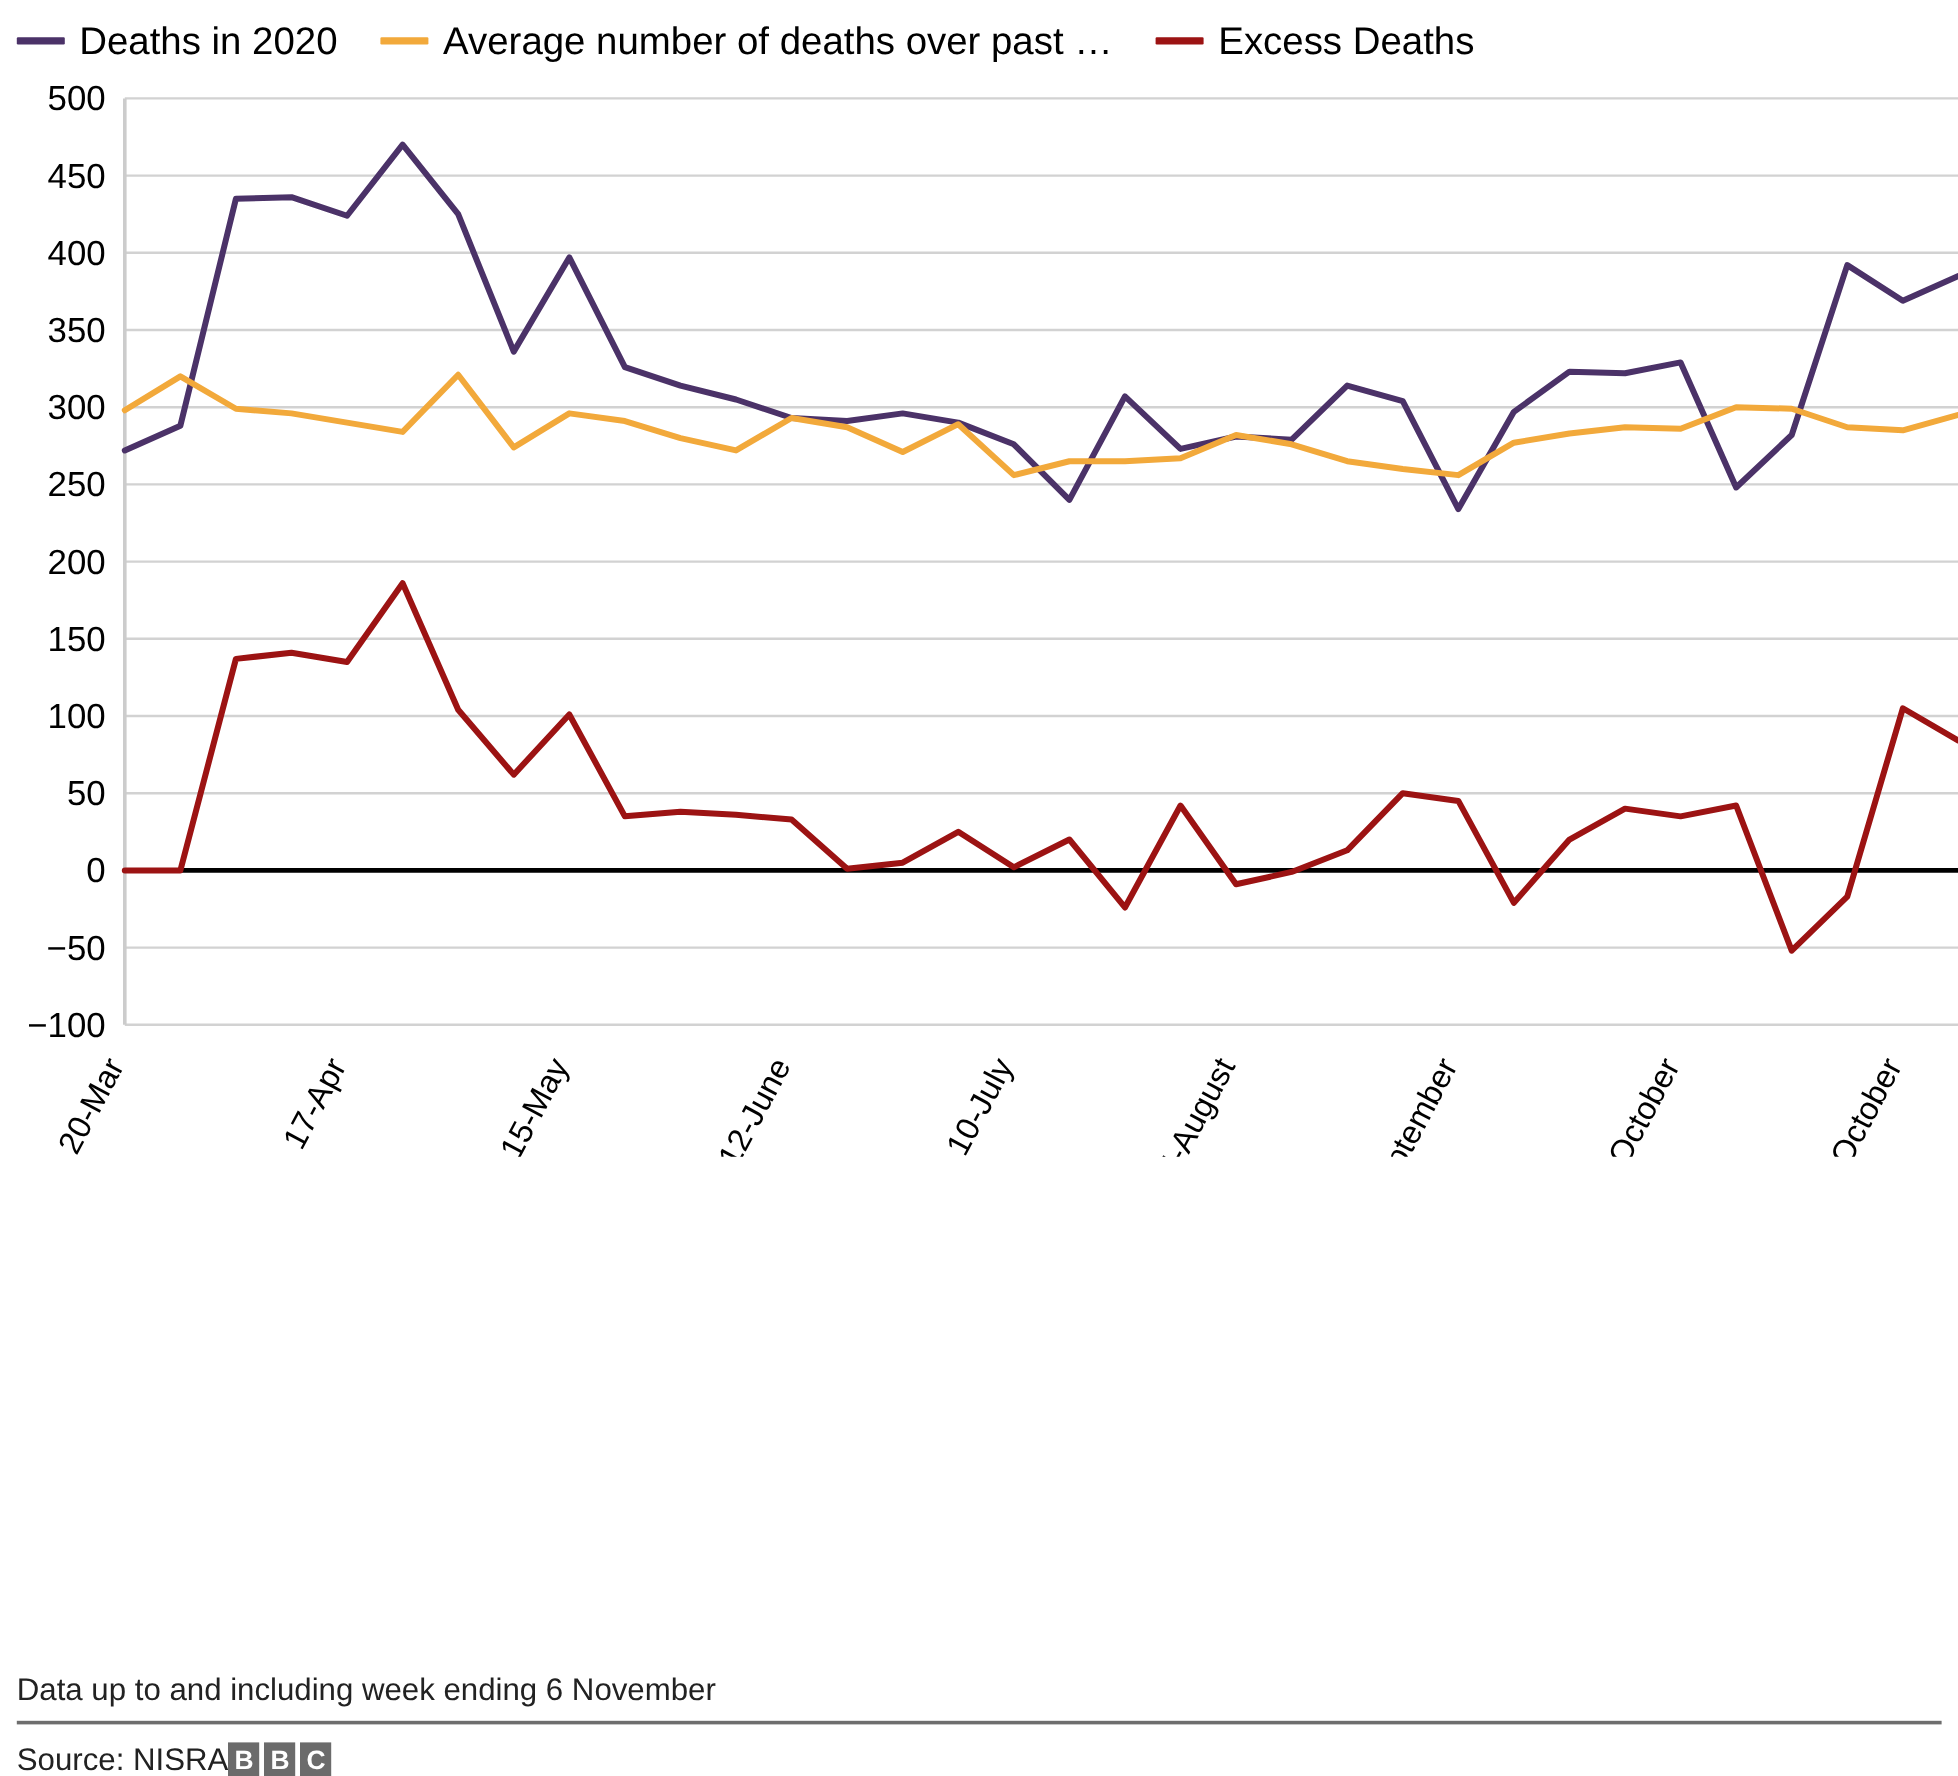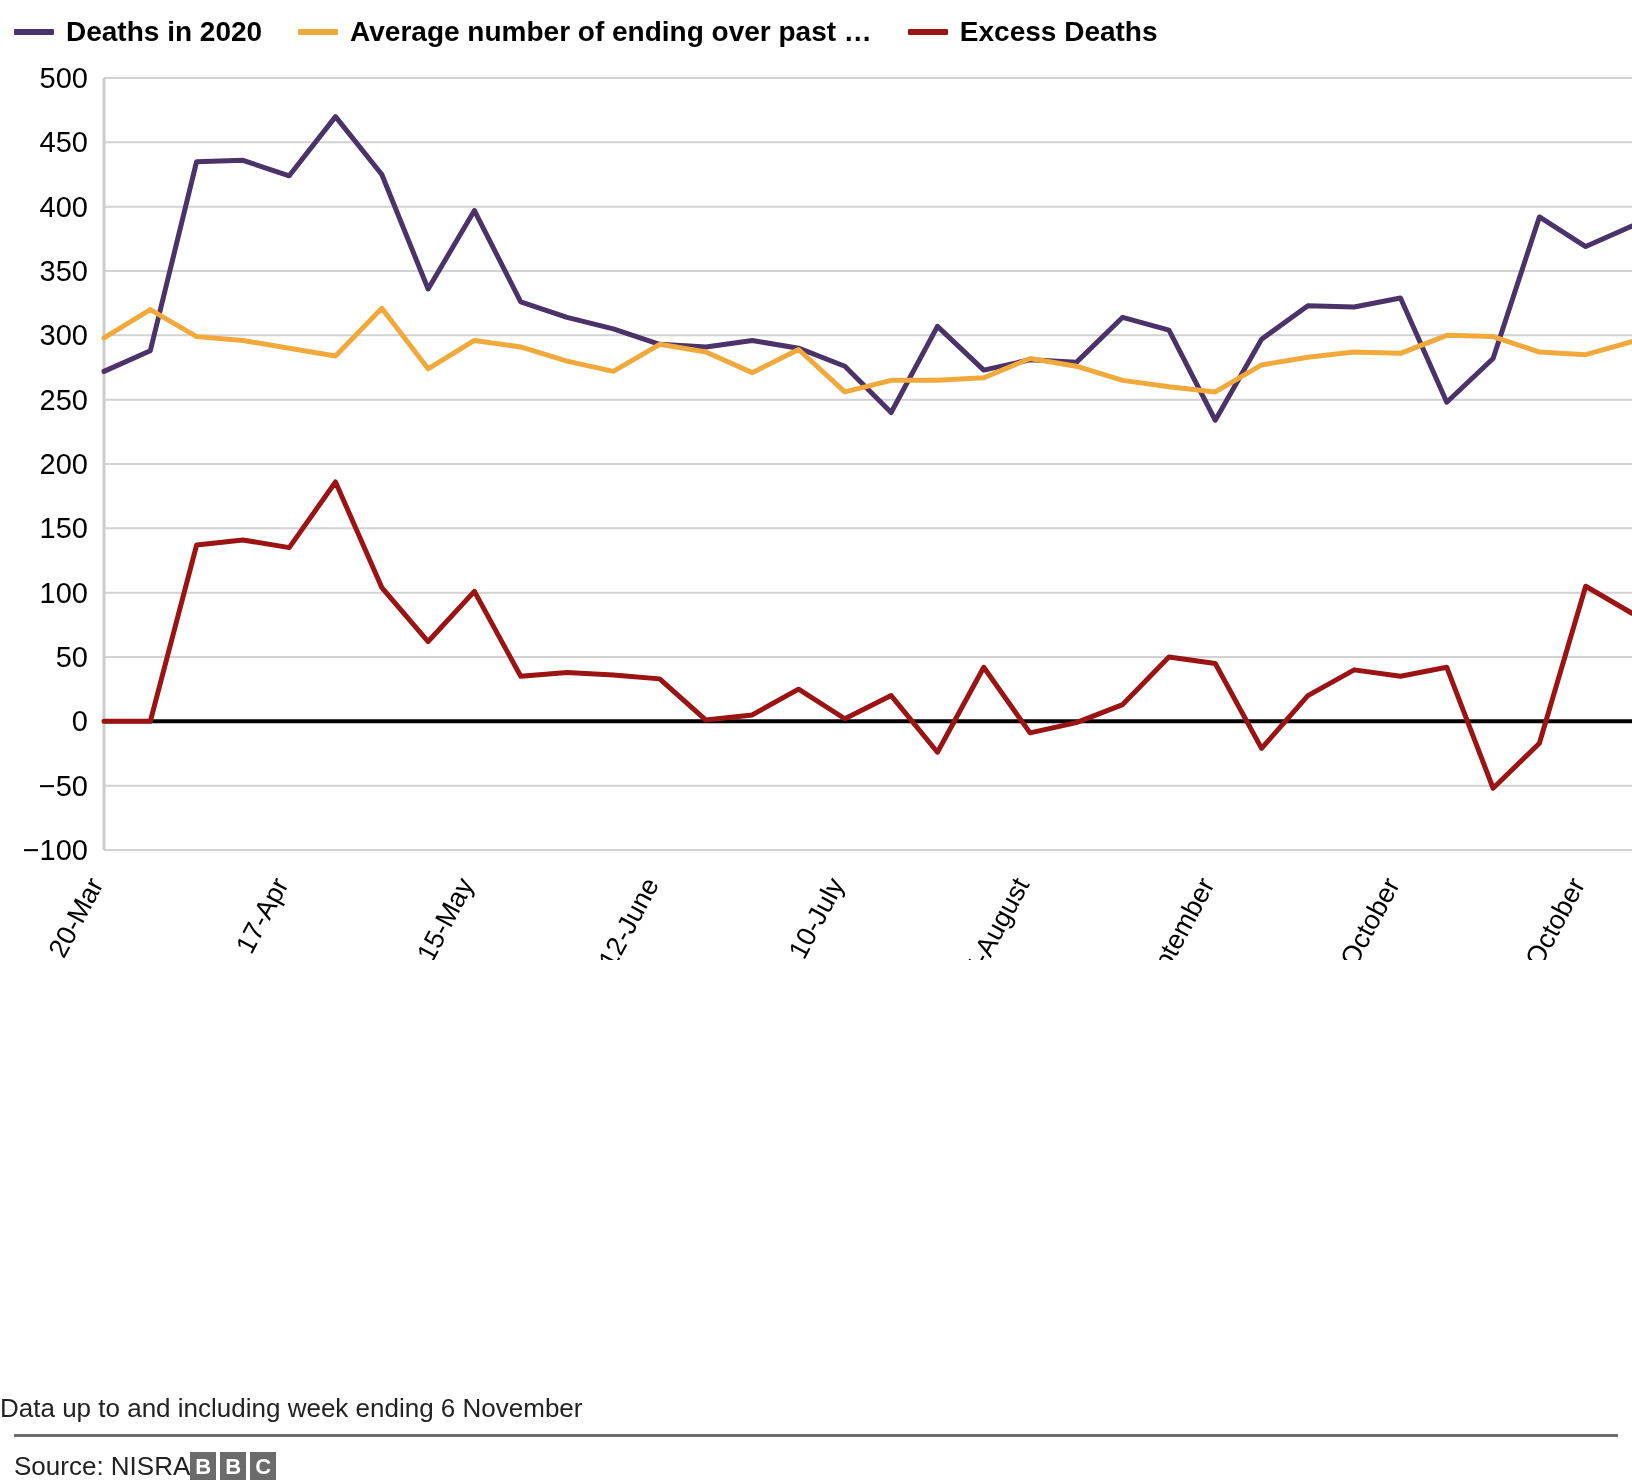--- a/index.html
+++ b/index.html
@@ -54,24 +54,23 @@
     white-space: nowrap;
   }
   .legend-swatch {
     width: 40px;
     height: 6px;
     border-radius: 1px;
     margin-right: 12px;
     flex: 0 0 auto;
   }
   .legend-label {
-    font-size: 28px;
+    font-size: 32px;
     color: #000;
     line-height: 1;
-    font-weight: bold;
   }
   
   .plot-wrap {
     position: relative;
     margin-top: 14px;
     width: 1328px;
     height: 900px;
   }
   .plot-svg {
     display: block;
@@ -90,21 +89,21 @@
   
   .footer {
     position: absolute;
     left: 0;
     bottom: 0;
     width: 1632px;
   }
   .footnote {
     font-size: 26px;
     color: #222;
-    padding: 0 14px 10px 0;
+    padding: 0 14px 10px 14px;
     margin-top: 16px;
   }
   .rule {
     border: none;
     border-top: 3px solid #6e6e6e;
     margin: 0 14px;
   }
   .source-row {
     display: flex;
     align-items: center;
@@ -138,21 +137,21 @@
 <div class="page">
 
 
   <div class="legend">
     <div class="legend-item">
       <span class="legend-swatch" style="background:#4b3268"></span>
       <span class="legend-label">Deaths in 2020</span>
     </div>
     <div class="legend-item">
       <span class="legend-swatch" style="background:#f2a93b"></span>
-      <span class="legend-label">Average number of ending over past …</span>
+      <span class="legend-label">Average number of deaths over past …</span>
     </div>
     <div class="legend-item">
       <span class="legend-swatch" style="background:#9c1313"></span>
       <span class="legend-label">Excess Deaths</span>
     </div>
   </div>
 
   <div class="plot-wrap">
     <svg class="plot-svg" id="chart-svg" width="1632" height="900" viewBox="0 0 1632 900">
         <line x1="104" x2="1632" y1="18" y2="18" stroke="#d2d2d2" stroke-width="2"></line>

